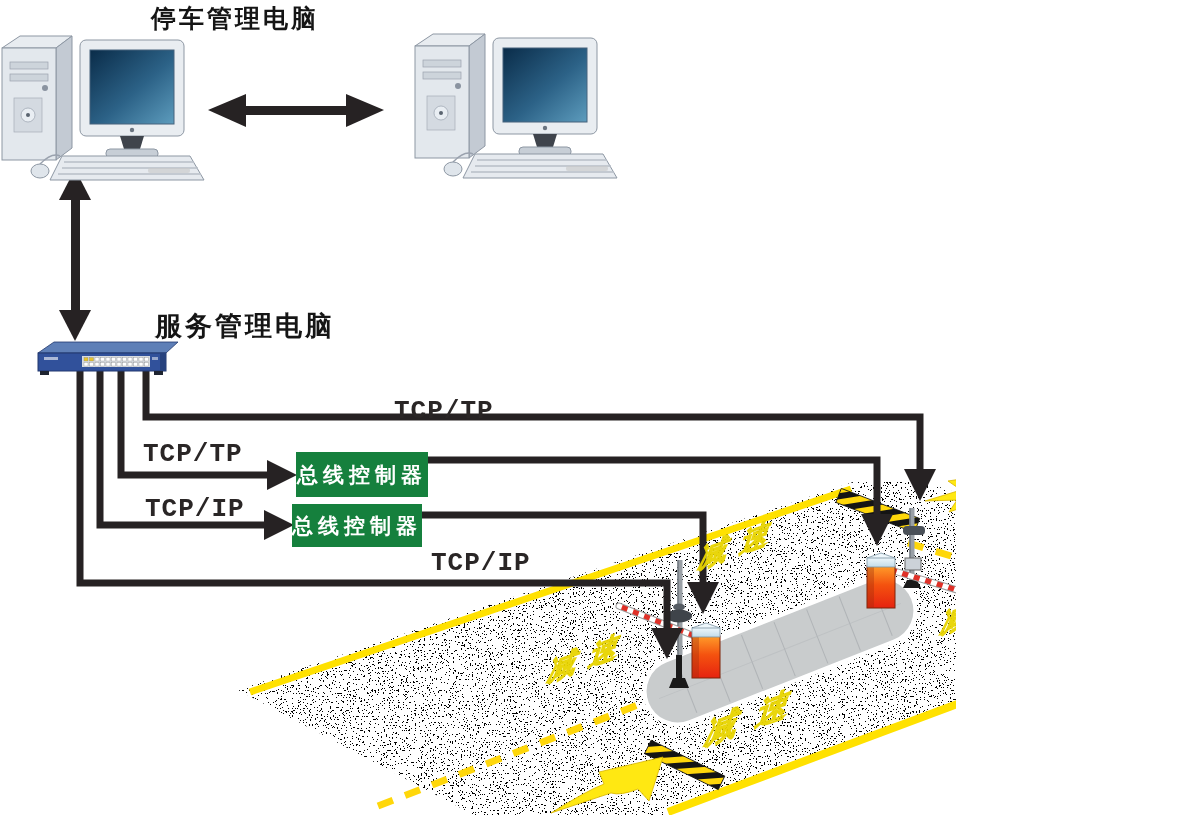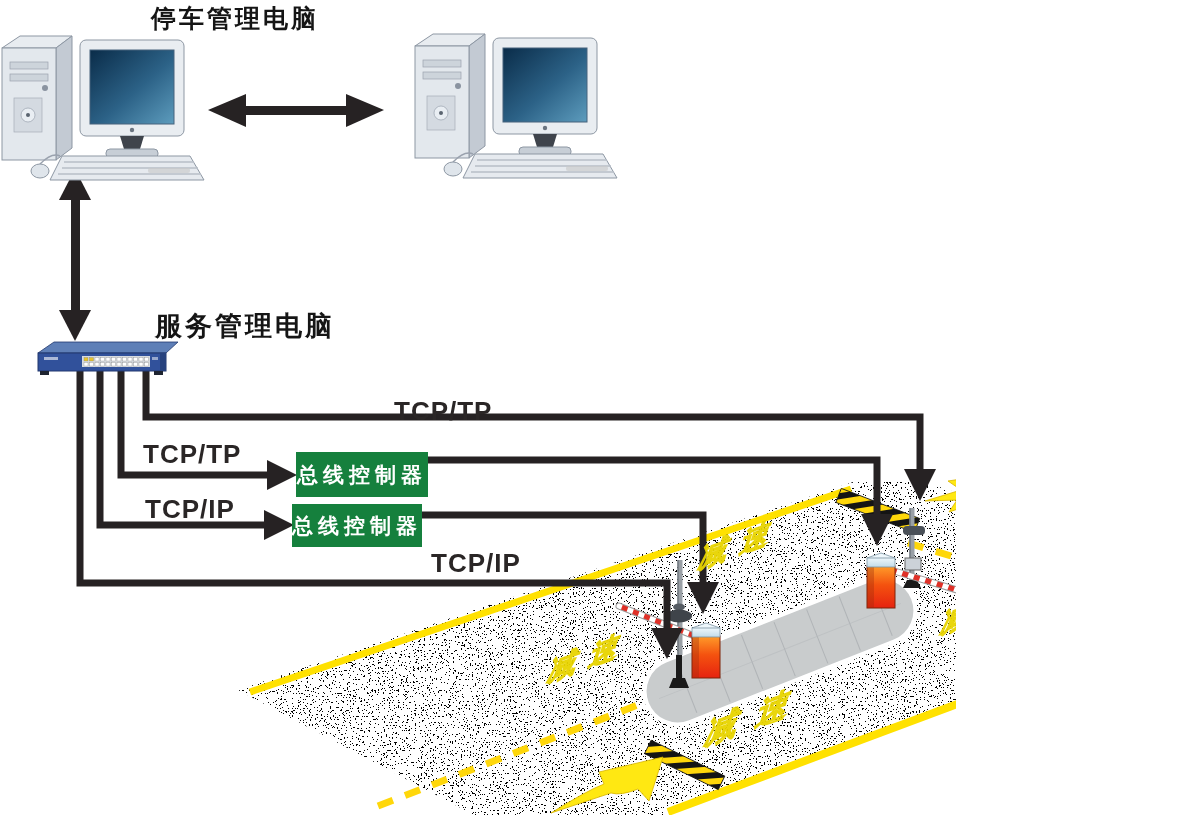--- a/index.html
+++ b/index.html
@@ -2,21 +2,21 @@
 <html><head>
 <meta charset="utf-8">
 <style>
   html,body{margin:0;padding:0;background:#fff;}
   .stage{position:relative;width:956px;height:815px;background:#fff;overflow:hidden;
          font-family:"Liberation Serif","DejaVu Serif",serif;}
   .stage svg{position:absolute;left:0;top:0;}
   .node-label{position:absolute;font-weight:bold;color:#151515;white-space:nowrap;}
   .pc-label{font-size:25px;letter-spacing:3px;}
   .switch-label{font-size:27px;letter-spacing:3px;}
-  .tcp{position:absolute;font-family:Liberation Sans, sans-serif;
+  .tcp{position:absolute;font-family:Liberation Mono, monospace;
        font-weight:bold;font-size:26px;color:#2a2626;white-space:nowrap;letter-spacing:1px;}
   .ctrl{position:absolute;background:#15803d;color:#fff;display:flex;align-items:center;
         justify-content:center;font-size:21px;letter-spacing:5px;font-weight:bold;}
   .road-mark{position:absolute;font-weight:bold;color:transparent;
              -webkit-text-stroke:1.3px #e8d400;letter-spacing:14px;white-space:nowrap;
              transform:rotate(-20deg) skewX(-38deg) scaleY(.85);opacity:.95;}
   .rm1{left:698px;top:523px;font-size:30px;}
   .rm2{left:547px;top:636px;font-size:30px;}
   .rm3{left:704px;top:692px;font-size:34px;letter-spacing:20px;}
   .rm4{left:940px;top:588px;font-size:30px;}

